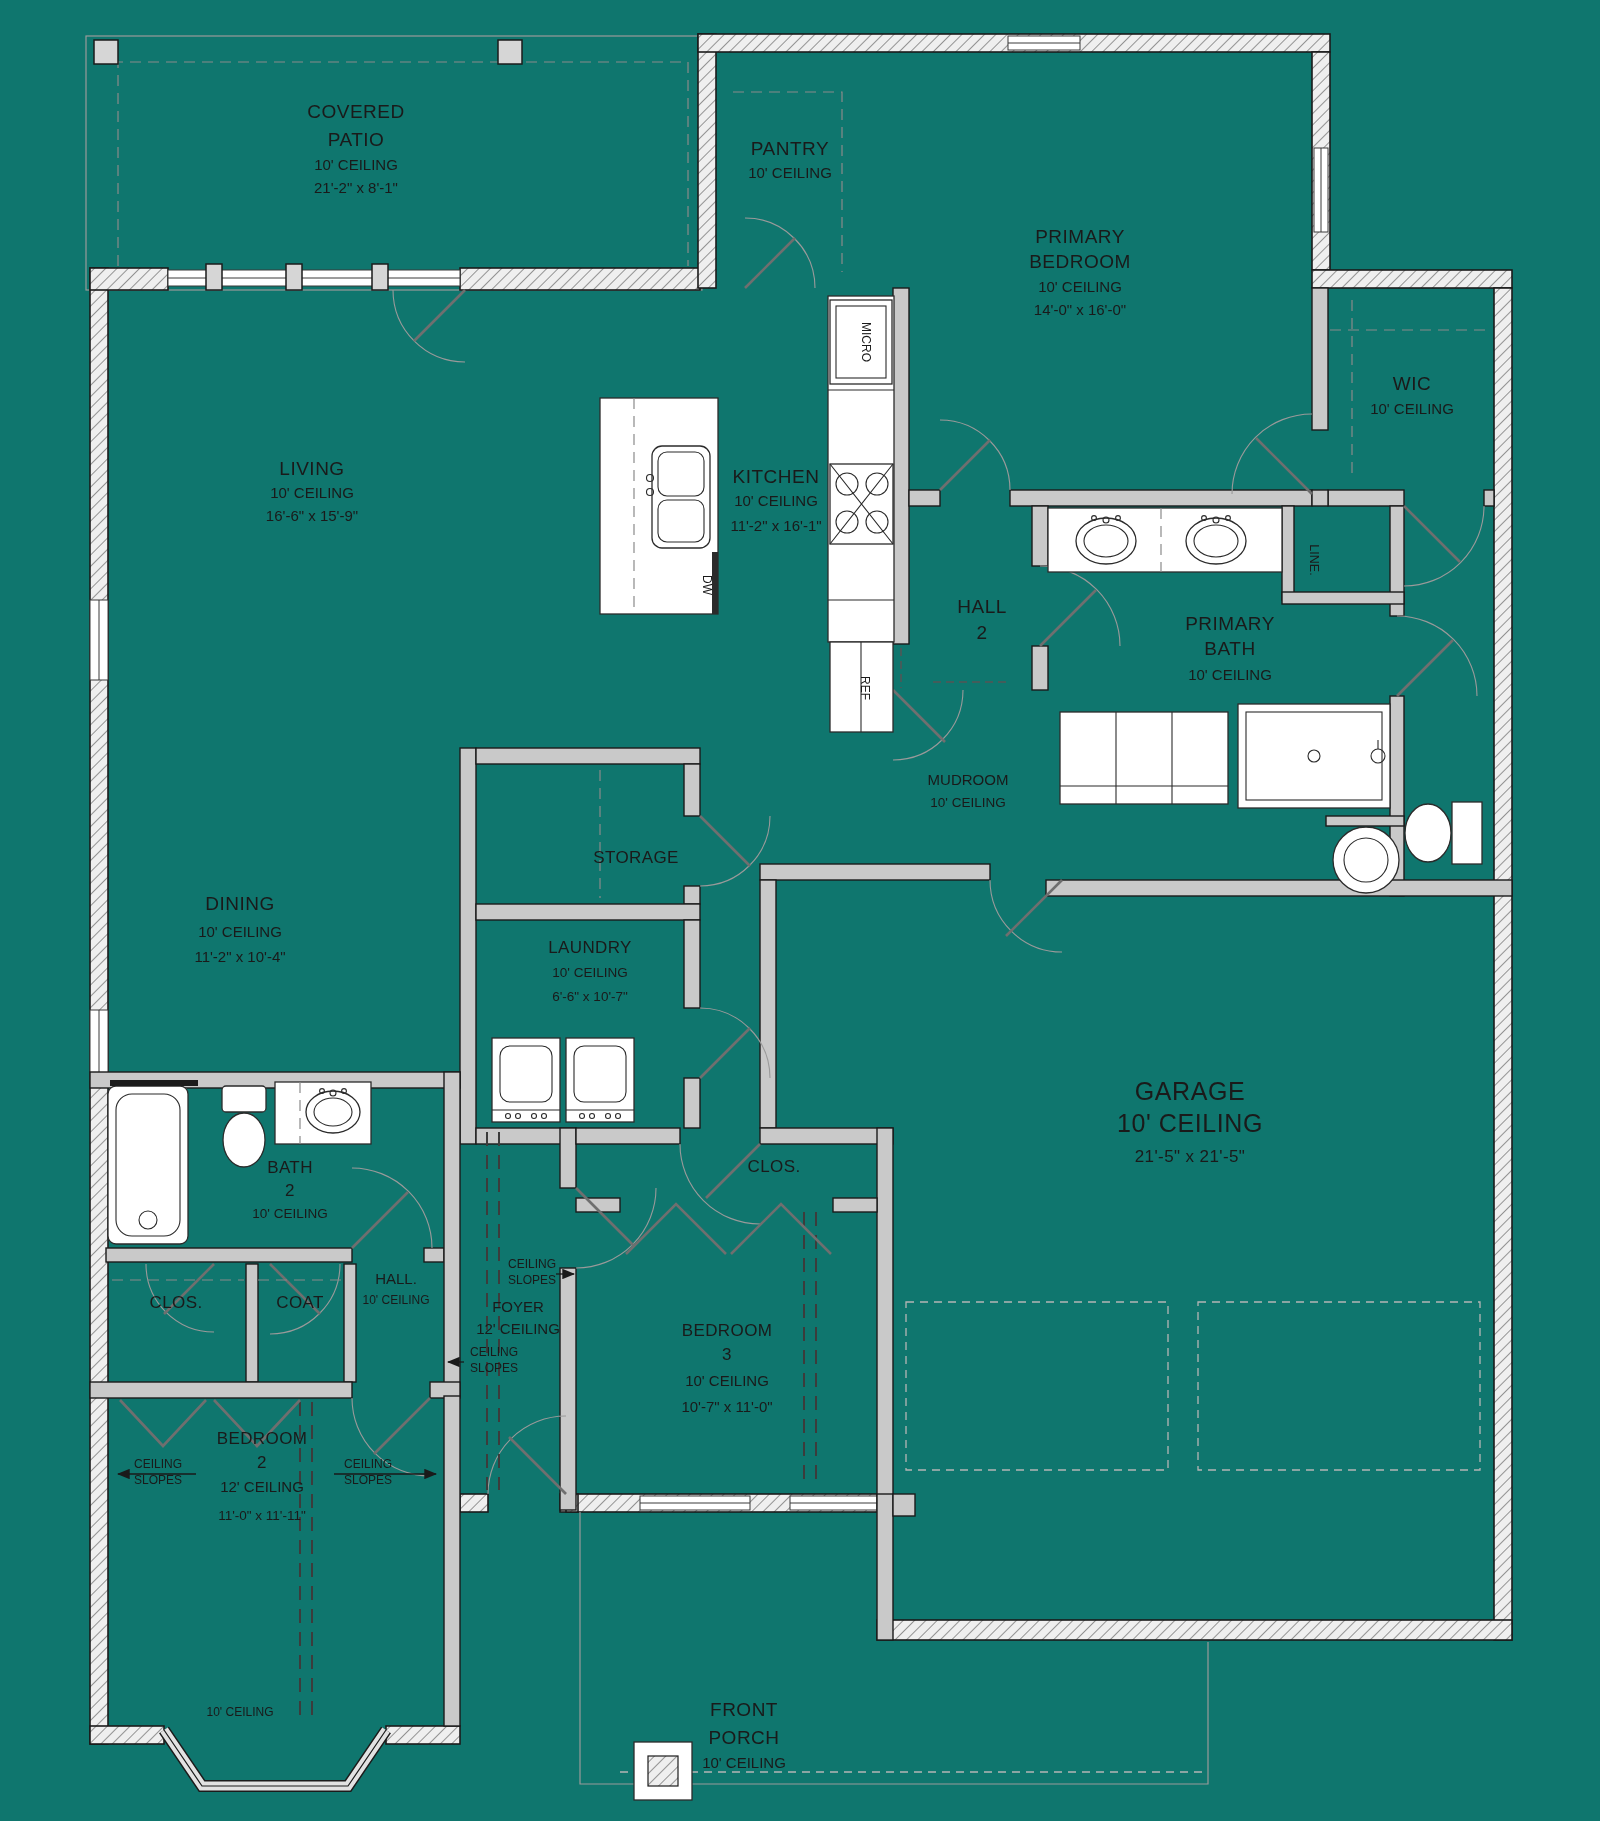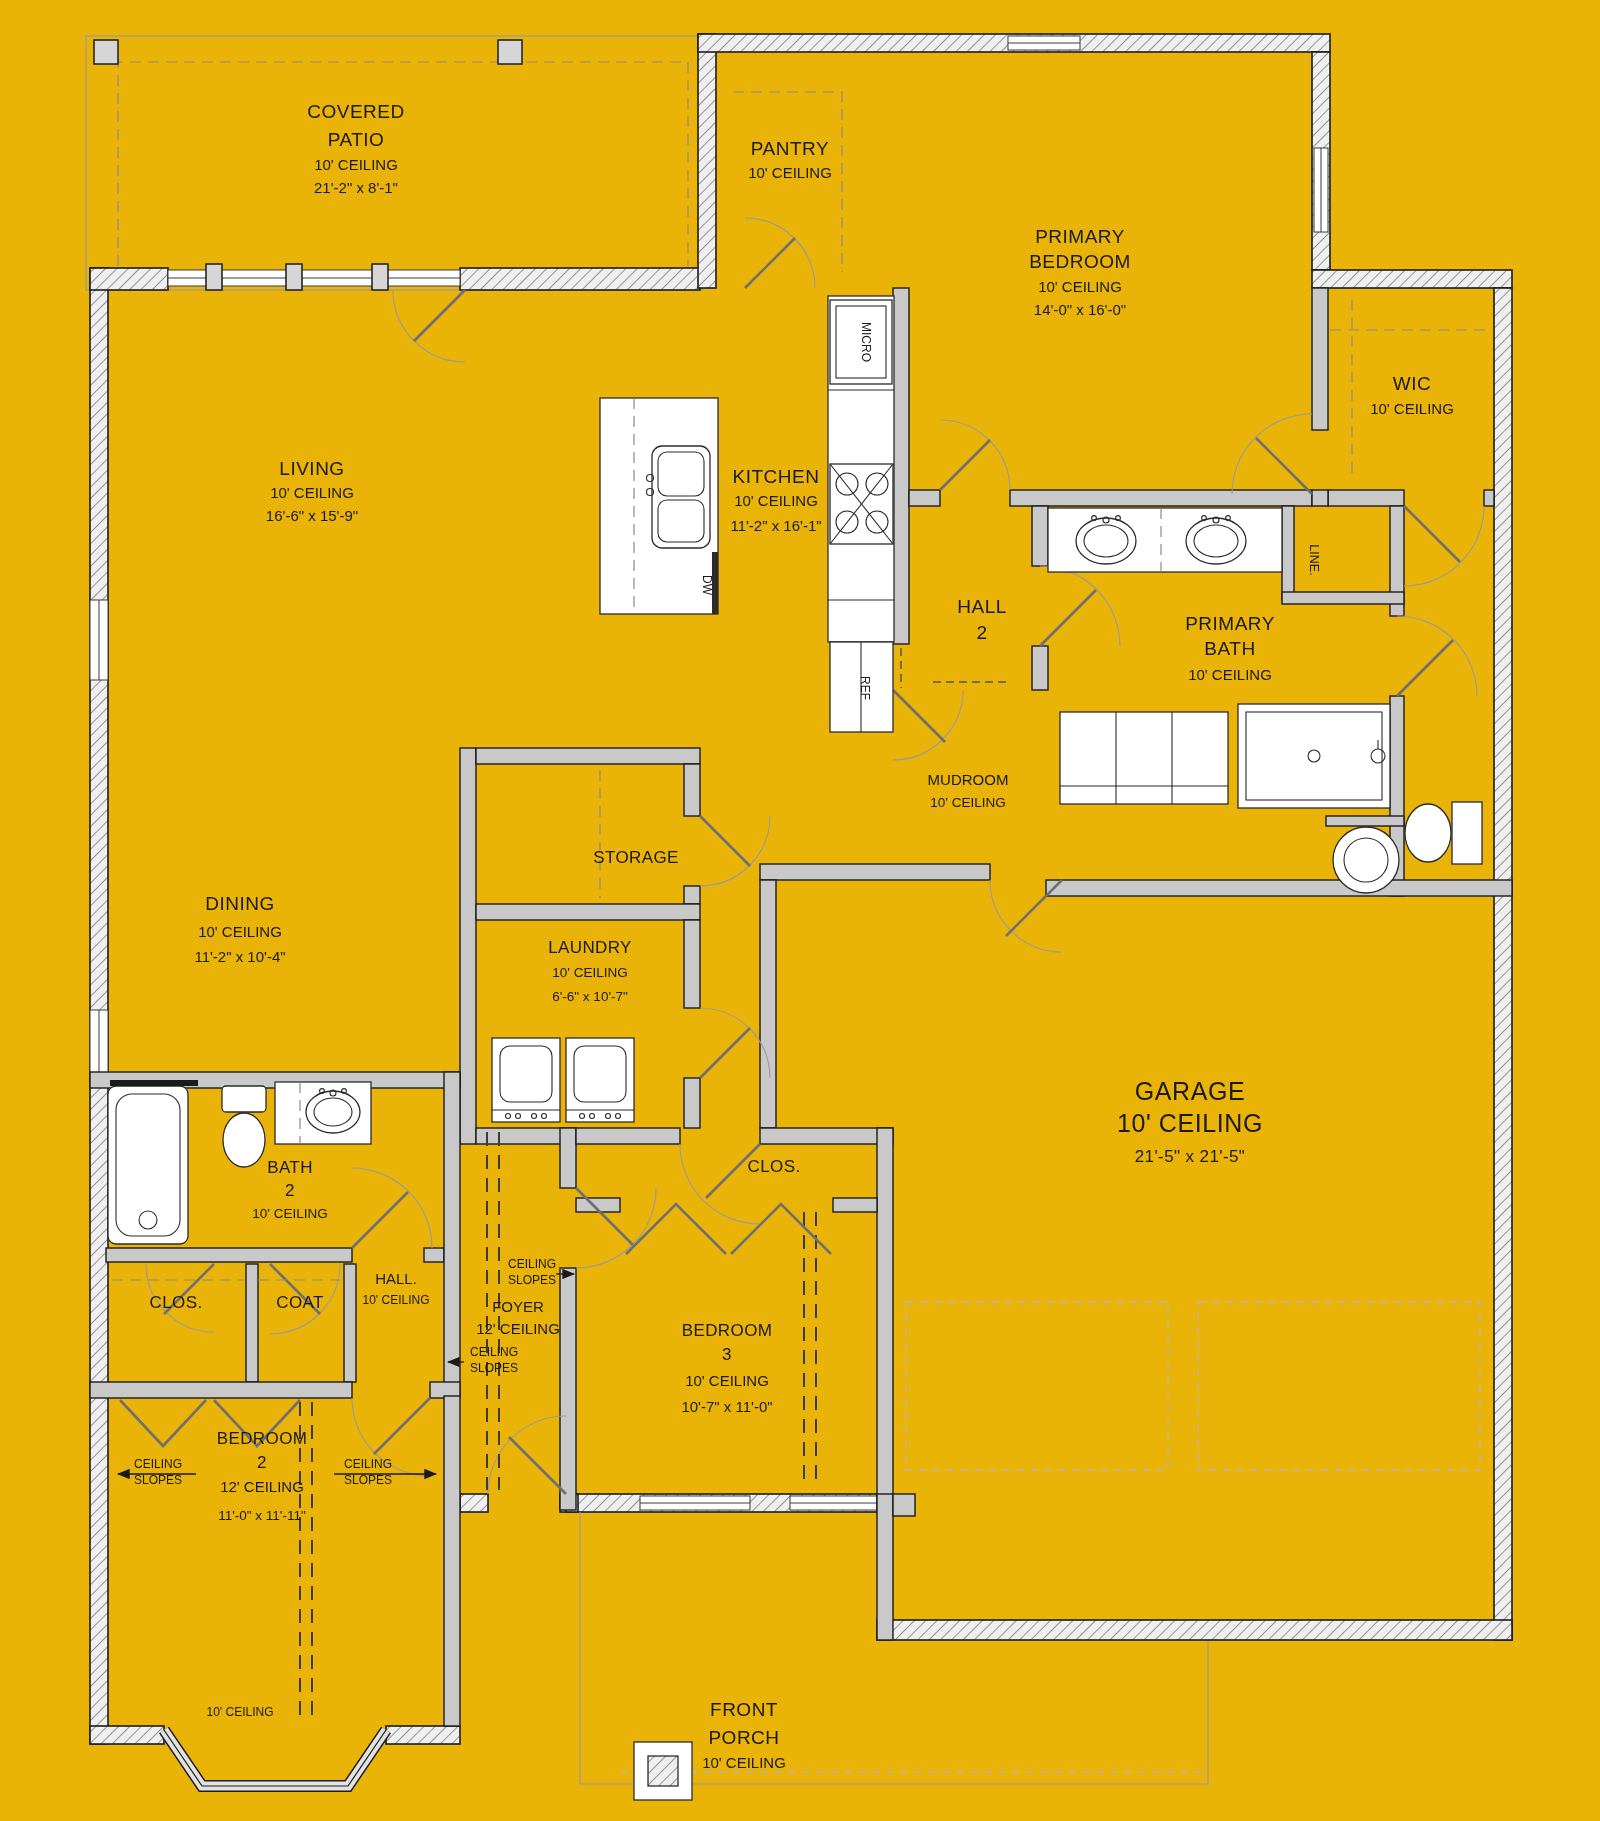--- a/index.html
+++ b/index.html
@@ -1,16 +1,16 @@
 <!DOCTYPE html>
 <html><head>
 <meta charset="utf-8">
 <style>
   html,body{margin:0;padding:0;background:#fff;}
-  #plan{position:relative;width:1600px;height:1821px;background:#eab308;overflow:hidden;}
+  #plan{position:relative;width:1600px;height:1821px;background:#0f766e;overflow:hidden;}
   .t{font-family:"Liberation Sans",sans-serif;fill:#1a1a1a;}
   .tc{text-anchor:middle;}
   .t19{font-size:19px;letter-spacing:.5px;}
   .t17{font-size:17px;letter-spacing:.4px;}
   .t15{font-size:15px;}
   .t13{font-size:13.5px;}
   .t12{font-size:12.5px;}
   .t11{font-size:12px;}
   .t24{font-size:25px;letter-spacing:.6px;}
   .wall-ex{fill:url(#hatch);stroke:#1b1b1b;stroke-width:1.6;}

